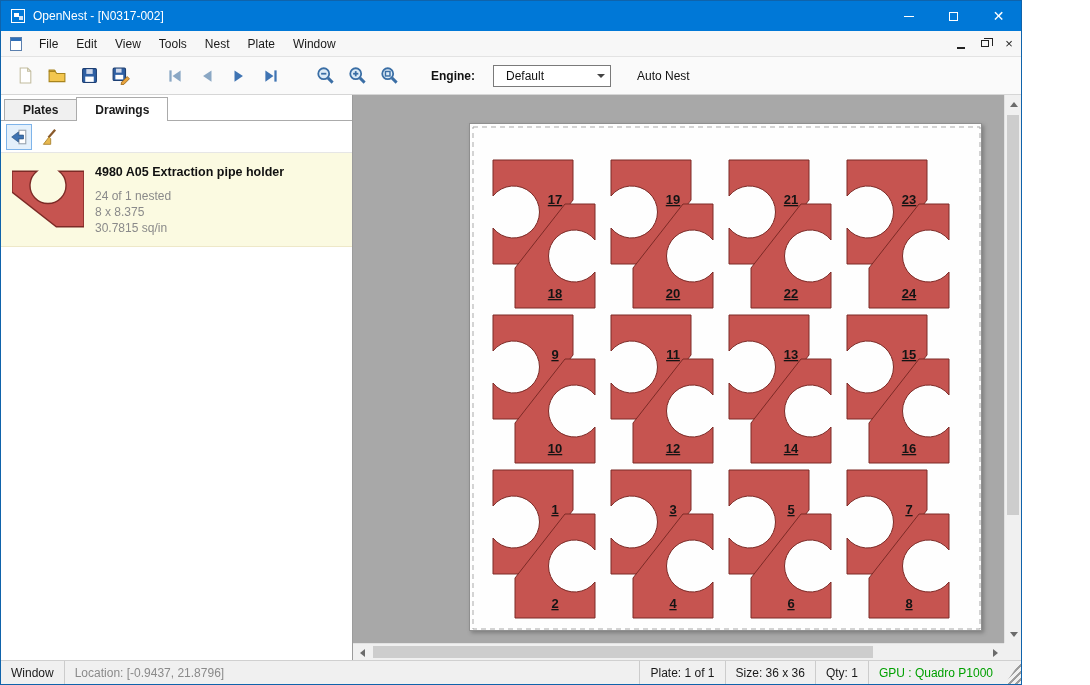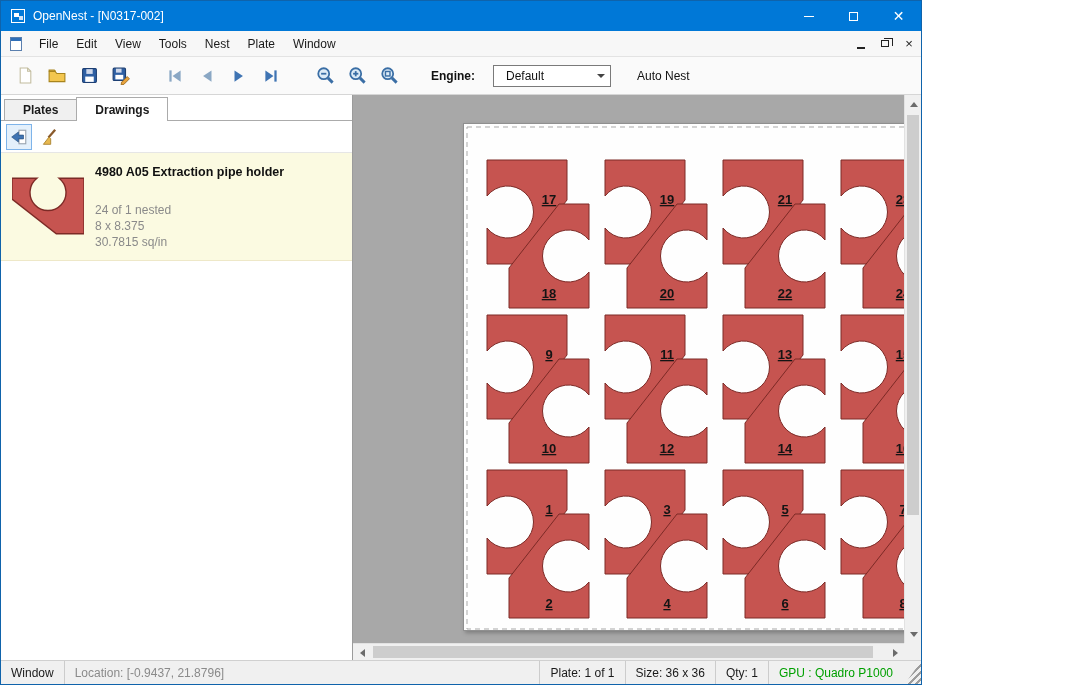--- a/index.html
+++ b/index.html
@@ -2,21 +2,21 @@
 <html><head>
 <meta charset="utf-8">
 <style>
   * { box-sizing: border-box; }
   html,body { margin:0; padding:0; }
   body {
     width:1090px; height:685px; overflow:hidden;
     font-family:"Liberation Sans", sans-serif; font-size:12px;
     -webkit-user-select:none; user-select:none; background:#fff;
   }
-  .app-window { width:922px; height:685px; display:flex; flex-direction:column;
+  .app-window { width:1022px; height:685px; display:flex; flex-direction:column;
     border:1px solid #0f63ab; }
 
   
   .titlebar { height:30px; background:#0078d7; display:flex; align-items:center; flex:0 0 30px; }
   .app-icon { width:16px; height:16px; margin:0 7px 0 9px; position:relative; }
   .app-icon .frame { position:absolute; inset:1px; border:1.5px solid #fff; background:#0078d7; }
   .app-icon .pane  { position:absolute; left:4px; top:5px; width:5px; height:4px; background:#fff; }
   .app-icon .pane2 { position:absolute; left:9px; top:8px; width:4px; height:4px; background:#cfe3f7; }
   .titlebar-text { color:#fff; font-size:12px; }
   .titlebar-spacer { flex:1; }
@@ -55,28 +55,28 @@
   .sidebar { width:352px; flex:0 0 352px; background:#fff; border-right:1px solid #9b9b9b; display:flex; flex-direction:column; }
   .tabstrip { display:flex; align-items:flex-end; height:26px; padding:3px 0 0 3px; border-bottom:1px solid #ababab; background:#fff;font-weight:bold; }
   .tab { padding:3px 18px 4px 18px; border:1px solid #ababab; border-bottom:none; background:#f0f0f0; color:#1a1a1a; margin-right:-1px; height:21px; }
   .tab.active { background:#fff; height:24px; position:relative; z-index:2; padding-top:5px; margin-bottom:-1px; }
   .panel-tools { height:32px; display:flex; align-items:center; padding-left:5px; gap:4px; border-bottom:1px solid #e6e6e6; }
   .panel-tool-btn { width:26px; height:26px; display:flex; align-items:center; justify-content:center; border:1px solid transparent; }
   .panel-tool-btn.selected { border:1px solid #7eb4ea; background:#e4f0fb; }
   .drawing-item { display:flex; gap:10px; padding:8px 8px 10px 10px; background:#fbfae1; border-bottom:1px solid #eee8c8; }
   .drawing-thumb { flex:0 0 74px; display:flex; align-items:center; justify-content:center; }
   .drawing-info { padding-top:4px; }
-  .drawing-title { font-weight:bold; font-size:12.5px; color:#111; margin-bottom:23px; }
+  .drawing-title { font-weight:bold; font-size:12.5px; color:#111; margin-bottom:9px; }
   .drawing-sub { color:#8a8a8a; line-height:16px; }
   .sidebar-rest { flex:1; background:#fff; }
 
   
   .canvas-wrap { flex:1; position:relative; min-width:0; background:#f0f0f0; }
   .nest-canvas { position:absolute; left:0; top:0; right:17px; bottom:17px; background:#a8a8a8; overflow:hidden; }
-  .plate { position:absolute; left:110px; top:28px; width:513px; height:508px; background:#fefefe; border:1px solid #8f8f8f; box-shadow:2px 2px 4px rgba(0,0,0,0.25); }
+  .plate { position:absolute; left:116px; top:28px; width:513px; height:508px; background:#fefefe; border:1px solid #8f8f8f; box-shadow:2px 2px 4px rgba(0,0,0,0.25); }
   .plate svg { display:block; }
   .part-label { font:bold 13px "Liberation Sans", sans-serif; text-decoration:underline; text-anchor:middle; fill:#141414; }
 
   
   .vscroll { position:absolute; top:0; right:0; bottom:17px; width:17px; background:#f0f0f0; border-left:1px solid #e2e2e2; }
   .hscroll { position:absolute; left:0; right:17px; bottom:0; height:17px; background:#f0f0f0; border-top:1px solid #e2e2e2; }
   .scroll-corner { position:absolute; right:0; bottom:0; width:17px; height:17px; background:#f0f0f0; }
   .sb-arrow { position:absolute; width:17px; height:17px; display:flex; align-items:center; justify-content:center; }
   .tri-up    { width:0;height:0;border:4px solid transparent;border-bottom:5px solid #6b6b6b; margin-top:-3px;}
   .tri-down  { width:0;height:0;border:4px solid transparent;border-top:5px solid #6b6b6b; margin-bottom:-3px;}

